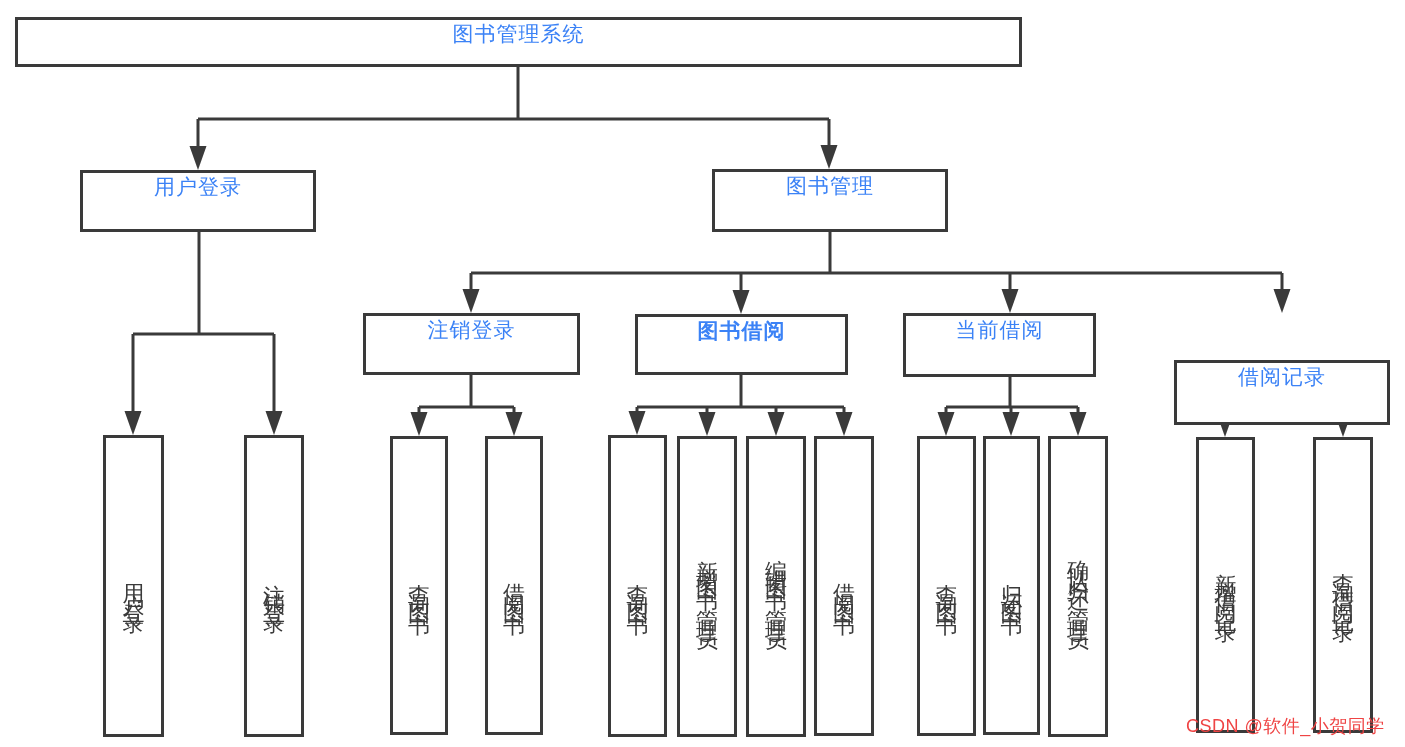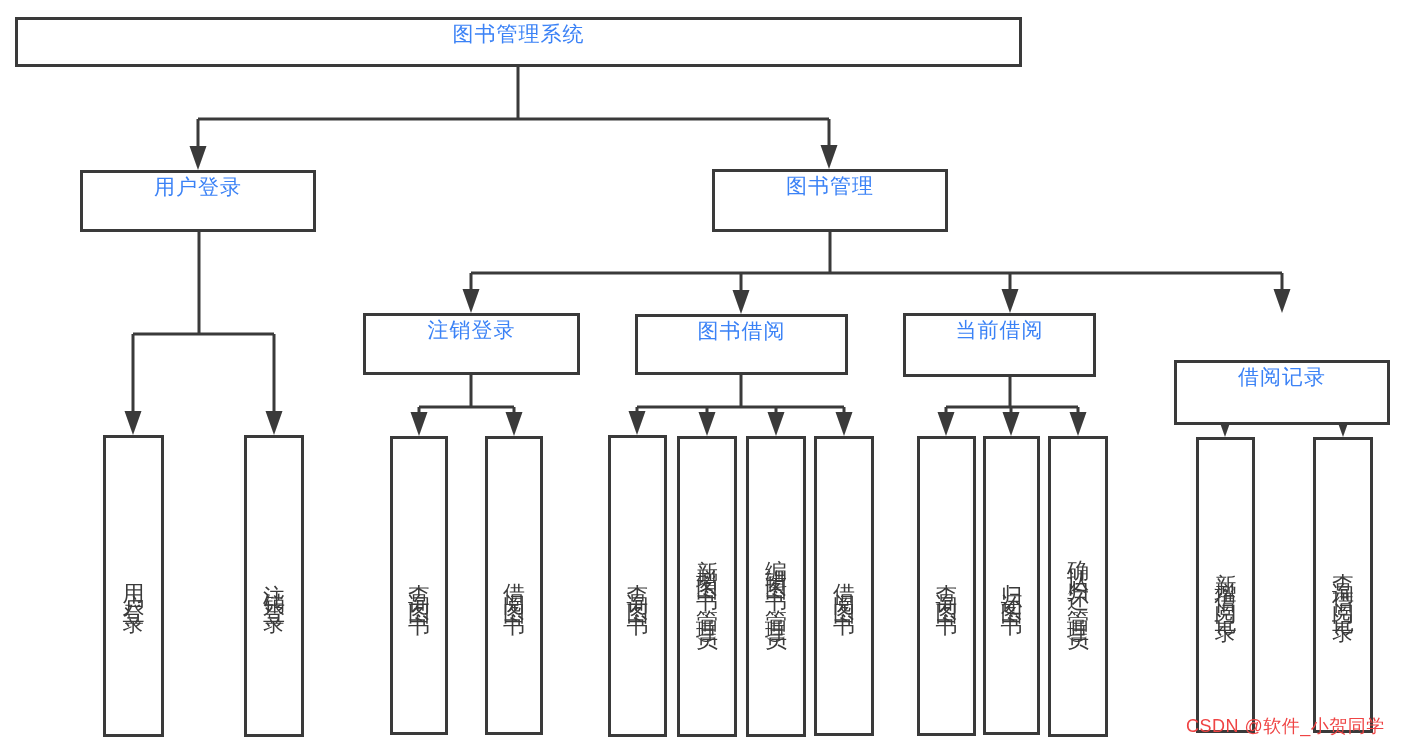--- a/index.html
+++ b/index.html
@@ -119,21 +119,21 @@
   <div class="node" style="left:80px; top:170px; width:236px; height:62px;">
     <span>用户登录</span>
   </div>
   <div class="node" style="left:712px; top:169px; width:236px; height:63px;">
     <span>图书管理</span>
   </div>
 
   <div class="node" style="left:363px; top:313px; width:217px; height:62px;">
     <span>注销登录</span>
   </div>
-  <div class="node" style="left:635px; top:314px; width:213px; height:61px;">
+  <div class="node" style="left:635px; top:314px; width:213px; height:61px;font-weight:bold;">
     <span>图书借阅</span>
   </div>
   <div class="node" style="left:903px; top:313px; width:193px; height:64px;">
     <span>当前借阅</span>
   </div>
   <div class="node" style="left:1174px; top:313px; width:216px; height:65px;margin-top:47px;">
     <span>借阅记录</span>
   </div>
 
   <div class="leaf" style="left:103px; top:435px; width:61px; height:302px;">

